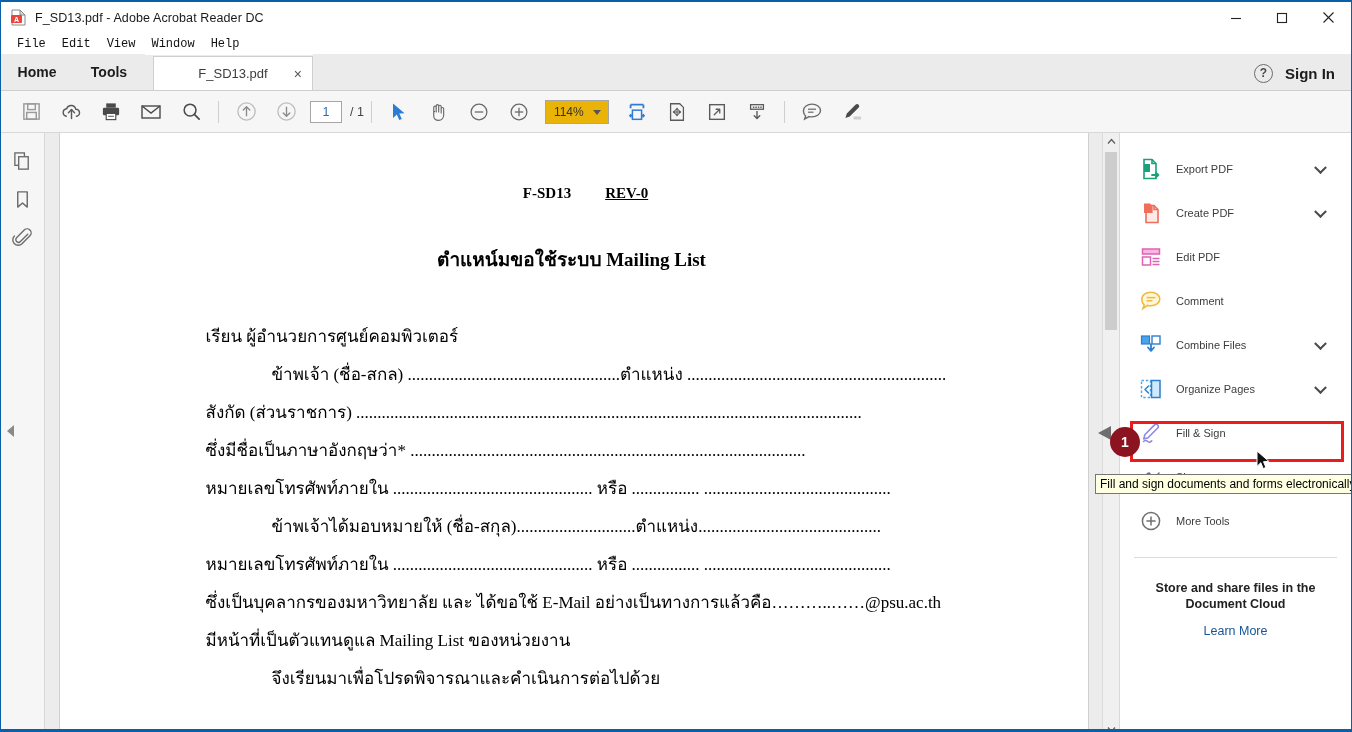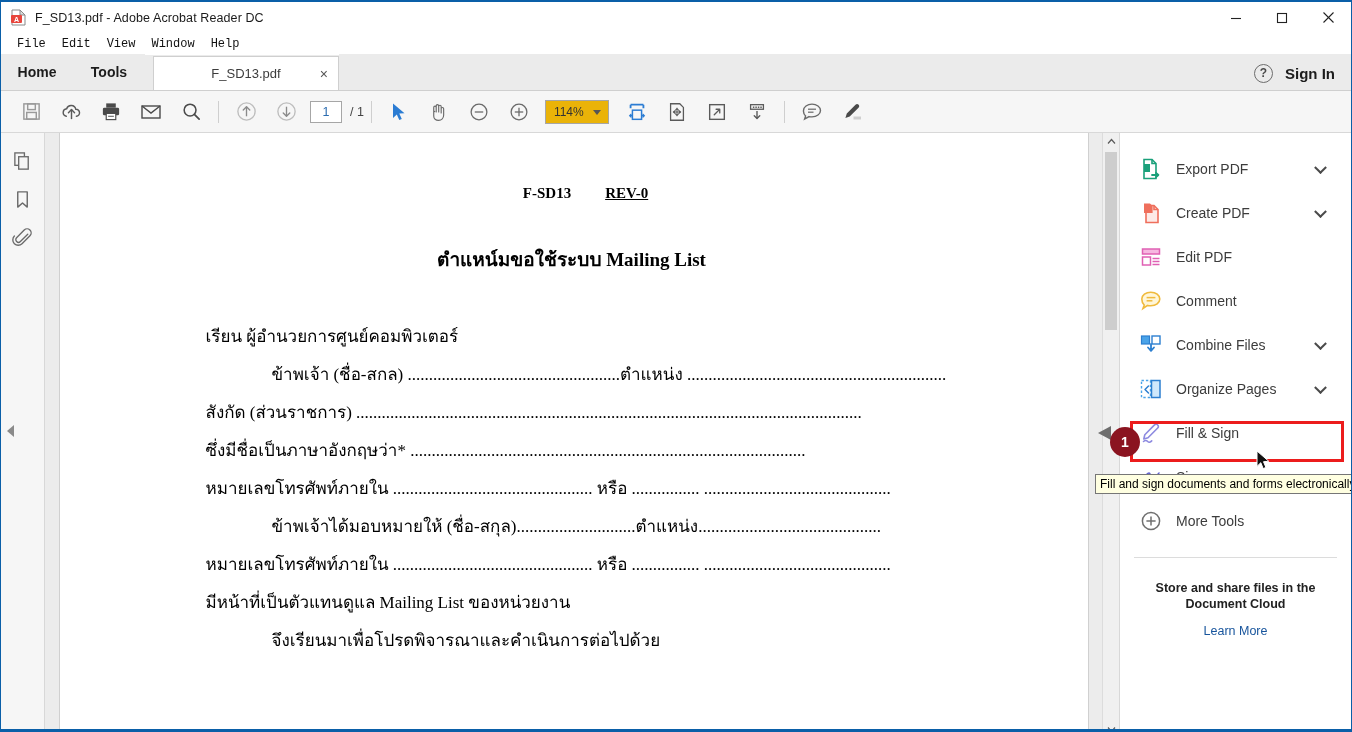--- a/index.html
+++ b/index.html
@@ -48,21 +48,21 @@
     position: relative; border-bottom: 1px solid #cfcfcf;
   }
   .nav-tab {
     height: 36px; min-width: 72px; padding: 0 16px;
     display: flex; align-items: center; justify-content: center;
     font-size: 14px; color: #1c1c1c; font-weight: 600;
     background: #ebebeb;
   }
   .nav-tab.first { background: #ebebeb; }
   .doc-tab {
-    margin-left: 8px; height: 34px; width: 186px;
+    margin-left: 8px; height: 34px; width: 160px;
     background: #fff; border: 1px solid #cfcfcf; border-bottom: none;
     display: flex; align-items: center; justify-content: center;
     position: relative; font-size: 13px; color: #3c3c3c;
   }
   .doc-tab .label { white-space: nowrap; }
   .doc-tab .close {
     position: absolute; right: 10px; top: 50%; transform: translateY(-50%);
     font-size: 14px; color: #555; line-height: 1;
   }
   .tab-filler { flex: 1; height: 36px; background: #ebebeb; }
@@ -164,21 +164,21 @@
     position: relative; padding-top: 14px;
   }
   .tool-item {
     height: 44px; display: flex; align-items: center;
     padding-left: 18px; position: relative;
   }
   .tool-item .ticon {
     width: 26px; height: 26px; margin-right: 12px; flex: none;
     display: flex; align-items: center; justify-content: center;
   }
-  .tool-item .tlabel { font-size: 14px; color: #3c3c3c; }
+  .tool-item .tlabel { font-size: 11px; color: #3c3c3c; }
   .tool-item .chev {
     position: absolute; right: 26px; top: 50%; margin-top: -3px;
     width: 9px; height: 9px; border-right: 2px solid #4a4a4a;
     border-bottom: 2px solid #4a4a4a; transform: rotate(45deg) translate(-2px,-2px);
   }
   .rp-divider {
     height: 1px; background: #dcdcdc; margin: 14px 14px 0 14px;
   }
   .cloud-note {
     text-align: center; font-size: 12.5px; font-weight: bold; color: #222;
@@ -447,20 +447,21 @@
           </div>
           <div class="doc-title">ตำแหน์มขอใช้ระบบ Mailing List</div>
           <div class="salutation">เรียน ผู้อำนวยการศูนย์คอมพิวเตอร์</div>
 
           <div class="form-line indent">ข้าพเจ้า (ชื่อ-สกล) ..................................................ตำแหน่ง .............................................................</div>
           <div class="form-line">สังกัด (ส่วนราชการ) .......................................................................................................................</div>
           <div class="form-line">ซึ่งมีชื่อเป็นภาษาอังกฤษว่า* .............................................................................................</div>
           <div class="form-line">หมายเลขโทรศัพท์ภายใน ............................................... หรือ ................ ............................................</div>
           <div class="form-line indent">ข้าพเจ้าได้มอบหมายให้ (ชื่อ-สกุล)............................ตำแหน่ง...........................................</div>
           <div class="form-line">หมายเลขโทรศัพท์ภายใน ............................................... หรือ ................ ............................................</div>
+          <div class="form-line">ซึ่งเป็นบุคลากรของมหาวิทยาลัย และ ได้ขอใช้ E-Mail อย่างเป็นทางการแล้วคือ………..……@psu.ac.th</div>
           <div class="form-line">มีหน้าที่เป็นตัวแทนดูแล Mailing List ของหน่วยงาน</div>
           <div class="form-line indent">จึงเรียนมาเพื่อโปรดพิจารณาและคำเนินการต่อไปด้วย</div>
         </div>
       </div>
     </div>
 
     <div class="vscroll">
       <div class="vs-arrow">
         <svg width="9" height="7" viewBox="0 0 9 7">
             <path d="M1 5.5 4.5 1.5 8 5.5" fill="none" stroke="#5a5a5a" stroke-width="1.2"></path>

